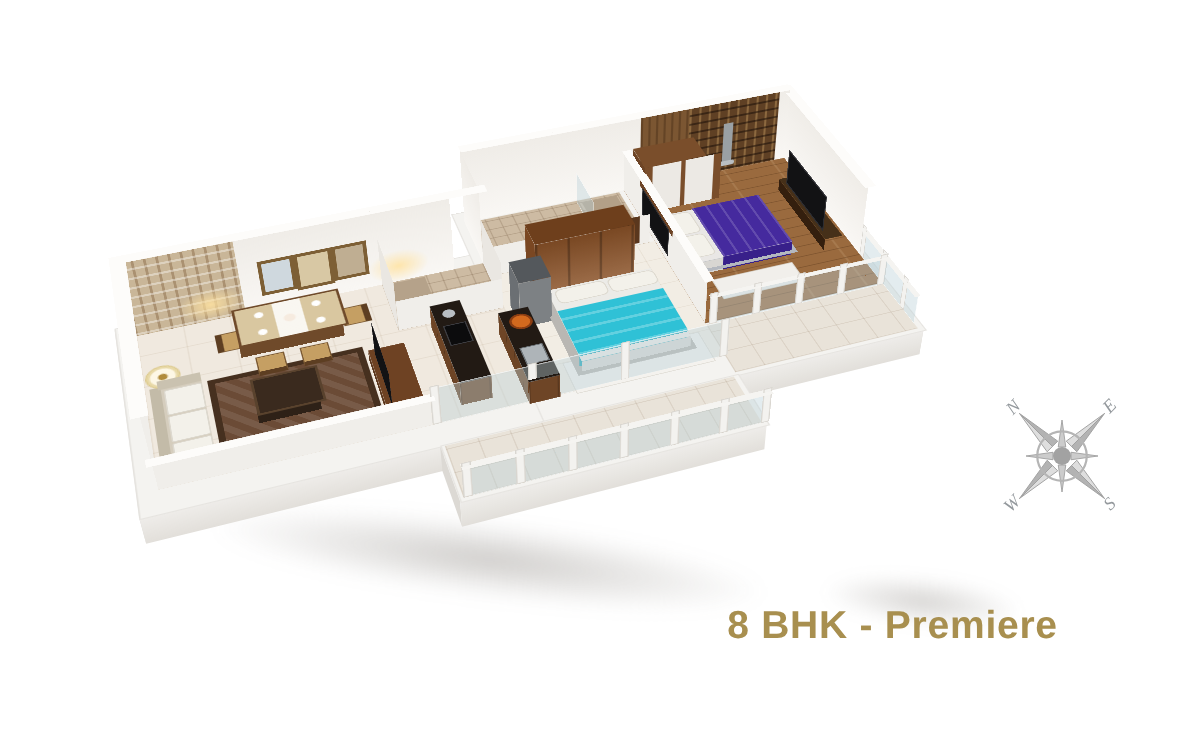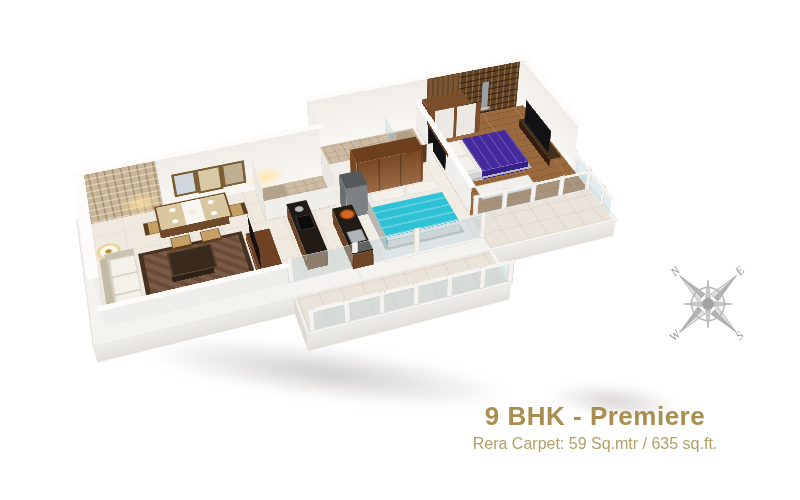--- a/index.html
+++ b/index.html
@@ -301,16 +301,15 @@
       <circle r="16.5" fill="none" stroke="#b5b5b5" stroke-width="1.5"></circle>
       <circle r="6" fill="#a2a2a2"></circle>
       <text x="0" y="-45" text-anchor="middle" dominant-baseline="middle" font-family="Liberation Serif, serif" font-style="italic" font-size="12" fill="#94999d">N</text>
       <text x="46" y="0" text-anchor="middle" dominant-baseline="middle" font-family="Liberation Serif, serif" font-style="italic" font-size="12" fill="#94999d">E</text>
       <text x="0" y="46" text-anchor="middle" dominant-baseline="middle" font-family="Liberation Serif, serif" font-style="italic" font-size="12" fill="#94999d">S</text>
       <text x="-46" y="0" text-anchor="middle" dominant-baseline="middle" font-family="Liberation Serif, serif" font-style="italic" font-size="12" fill="#94999d">W</text>
     </g>
   </svg>
 
   <div class="caption">
-    <div class="cap-title">9 BHK - Premiere</div>
-    <div class="cap-sub">Rera Carpet: 59 Sq.mtr / 635 sq.ft.</div>
+    <div class="cap-title">8 BHK - Premiere</div>
   </div>
 </div>
 
 </body></html>

